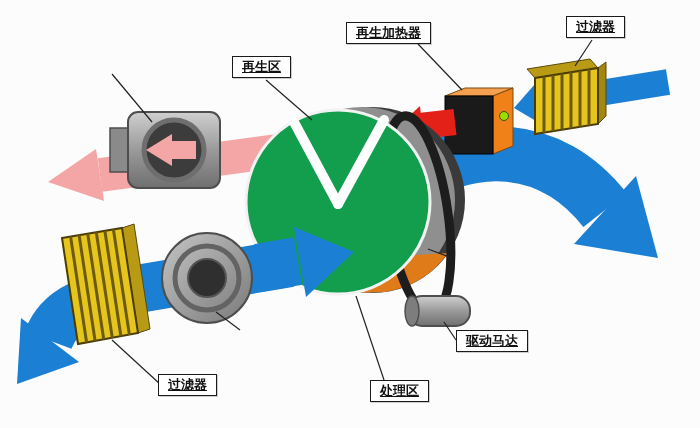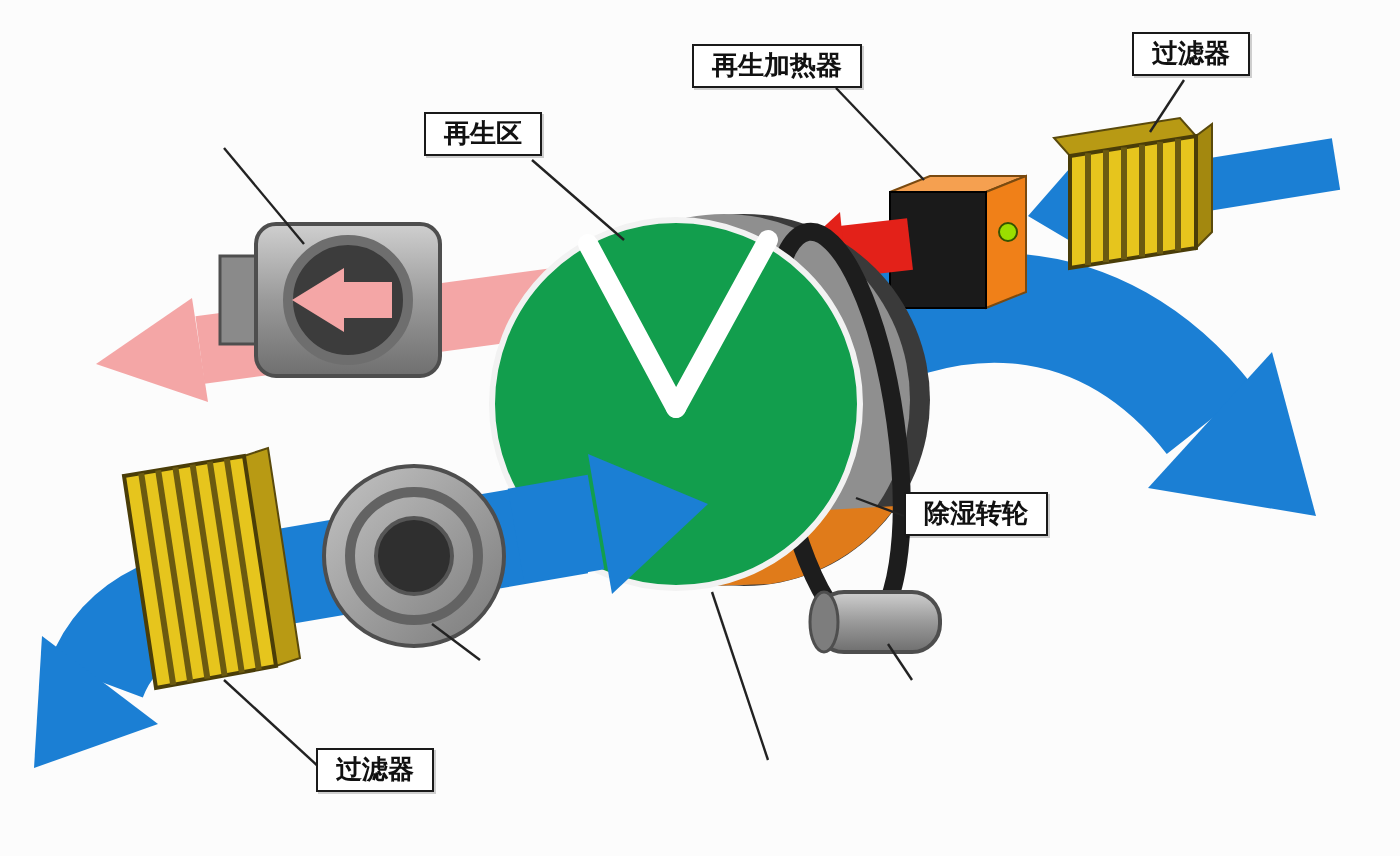--- a/index.html
+++ b/index.html
@@ -4,21 +4,21 @@
 <style>
   html,body{margin:0;padding:0;background:#e9e9e9;}
   .stage{
     position:relative;width:700px;height:428px;background:#fcfcfc;
     overflow:hidden;font-family:"Liberation Sans",sans-serif;
   }
   .stage svg{position:absolute;left:0;top:0;}
   .label{
     position:absolute;background:#ffffff;border:1px solid #1a1a1a;
     padding:2px 9px;font-weight:bold;font-size:13px;line-height:1.25;
-    color:#111;white-space:nowrap;box-shadow:1px 1px 0 rgba(0,0,0,.18);
+    color:#111;white-space:nowrap;box-shadow:1px 1px 0 rgba(0,0,0,.18);text-decoration:underline;
   }
 </style>
 </head>
 <body>
 
 <div class="stage">
 
 <svg width="700" height="428" viewBox="0 0 700 428">
   <defs>
     <linearGradient id="gmetal" x1="0" y1="0" x2="0" y2="1">
@@ -134,19 +134,20 @@
     <line x1="418" y1="44" x2="462" y2="90"></line>
     <line x1="592" y1="40" x2="575" y2="66"></line>
     <line x1="452" y1="258" x2="428" y2="249"></line>
     <line x1="456" y1="340" x2="444" y2="322"></line>
     <line x1="240" y1="330" x2="216" y2="312"></line>
     <line x1="160" y1="384" x2="112" y2="340"></line>
     <line x1="384" y1="380" x2="356" y2="296"></line>
   </g>
 </svg>
 
-  <div class="label" style="left:212px;top:56px">再生区</div>
+  <div class="label" style="left:232px;top:56px">再生区</div>
   <div class="label" style="left:346px;top:22px">再生加热器</div>
   <div class="label" style="left:566px;top:16px">过滤器</div>
-  <div class="label" style="left:452px;top:246px">除湿转轮</div>
+  <div class="label" style="left:456px;top:330px">驱动马达</div>
   <div class="label" style="left:158px;top:374px">过滤器</div>
+  <div class="label" style="left:370px;top:380px">处理区</div>
 
 </div>
 
 </body></html>

